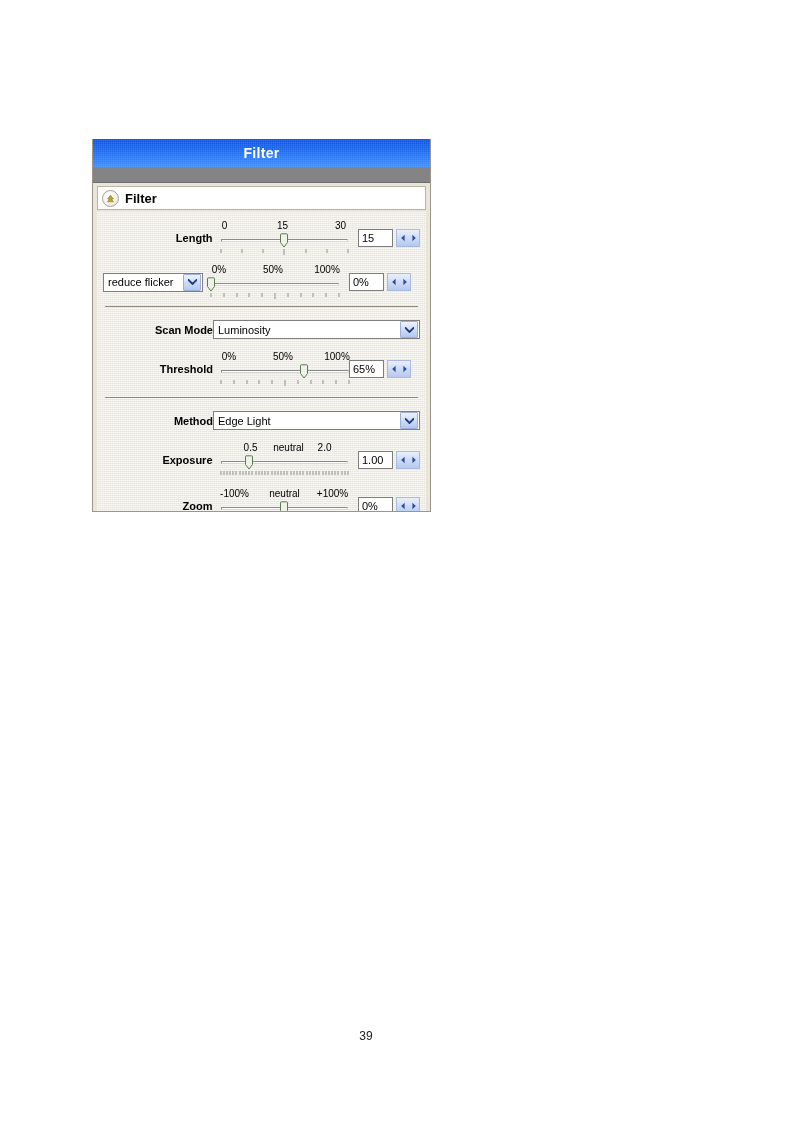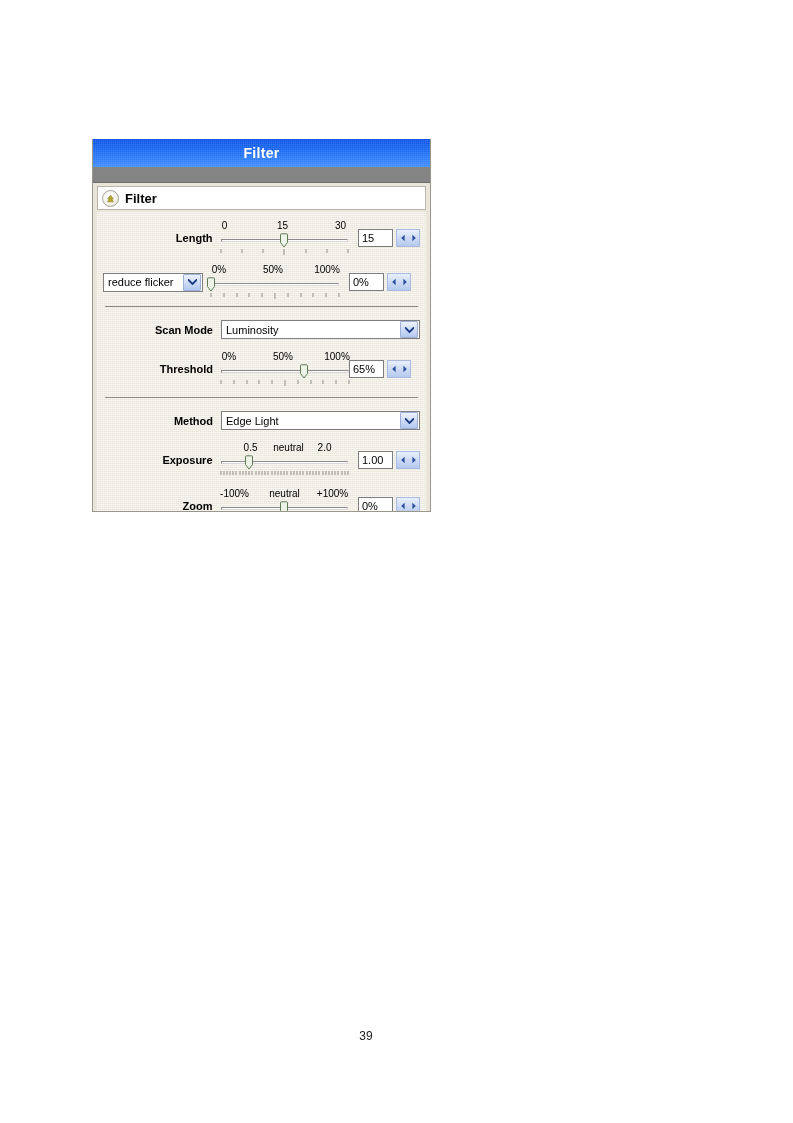--- a/index.html
+++ b/index.html
@@ -381,21 +381,21 @@
         </div>
       </div>
 
       <div style="padding:0 8px;">
         <div class="divider"></div>
       </div>
 
       <div class="section" style="padding:12px 6px 10px 6px;">
 
         <div class="row" style="height:21px;">
-          <div class="row-label" style="width:110px; padding-right:8px;">Scan Mode</div>
+          <div class="row-label" style="width:110px; ">Scan Mode</div>
           <div class="select" style="flex:1 1 auto;">
             <span class="select-label">Luminosity</span>
             <span class="select-arrow">
               <svg width="9" height="6" viewBox="0 0 9 6" aria-hidden="true">
                 <path d="M0.5 1 L4.5 5 L8.5 1" fill="none" stroke="#1b3c86" stroke-width="1.9" stroke-linecap="square"></path>
               </svg>
             </span>
           </div>
         </div>
 
@@ -443,21 +443,21 @@
         </div>
       </div>
 
       <div style="padding:0 8px;">
         <div class="divider"></div>
       </div>
 
       <div class="section" style="padding:12px 6px 8px 6px;">
 
         <div class="row" style="height:21px;">
-          <div class="row-label" style="width:110px; padding-right:8px;">Method</div>
+          <div class="row-label" style="width:110px; ">Method</div>
           <div class="select" style="flex:1 1 auto;">
             <span class="select-label">Edge Light</span>
             <span class="select-arrow">
               <svg width="9" height="6" viewBox="0 0 9 6" aria-hidden="true">
                 <path d="M0.5 1 L4.5 5 L8.5 1" fill="none" stroke="#1b3c86" stroke-width="1.9" stroke-linecap="square"></path>
               </svg>
             </span>
           </div>
         </div>
 

